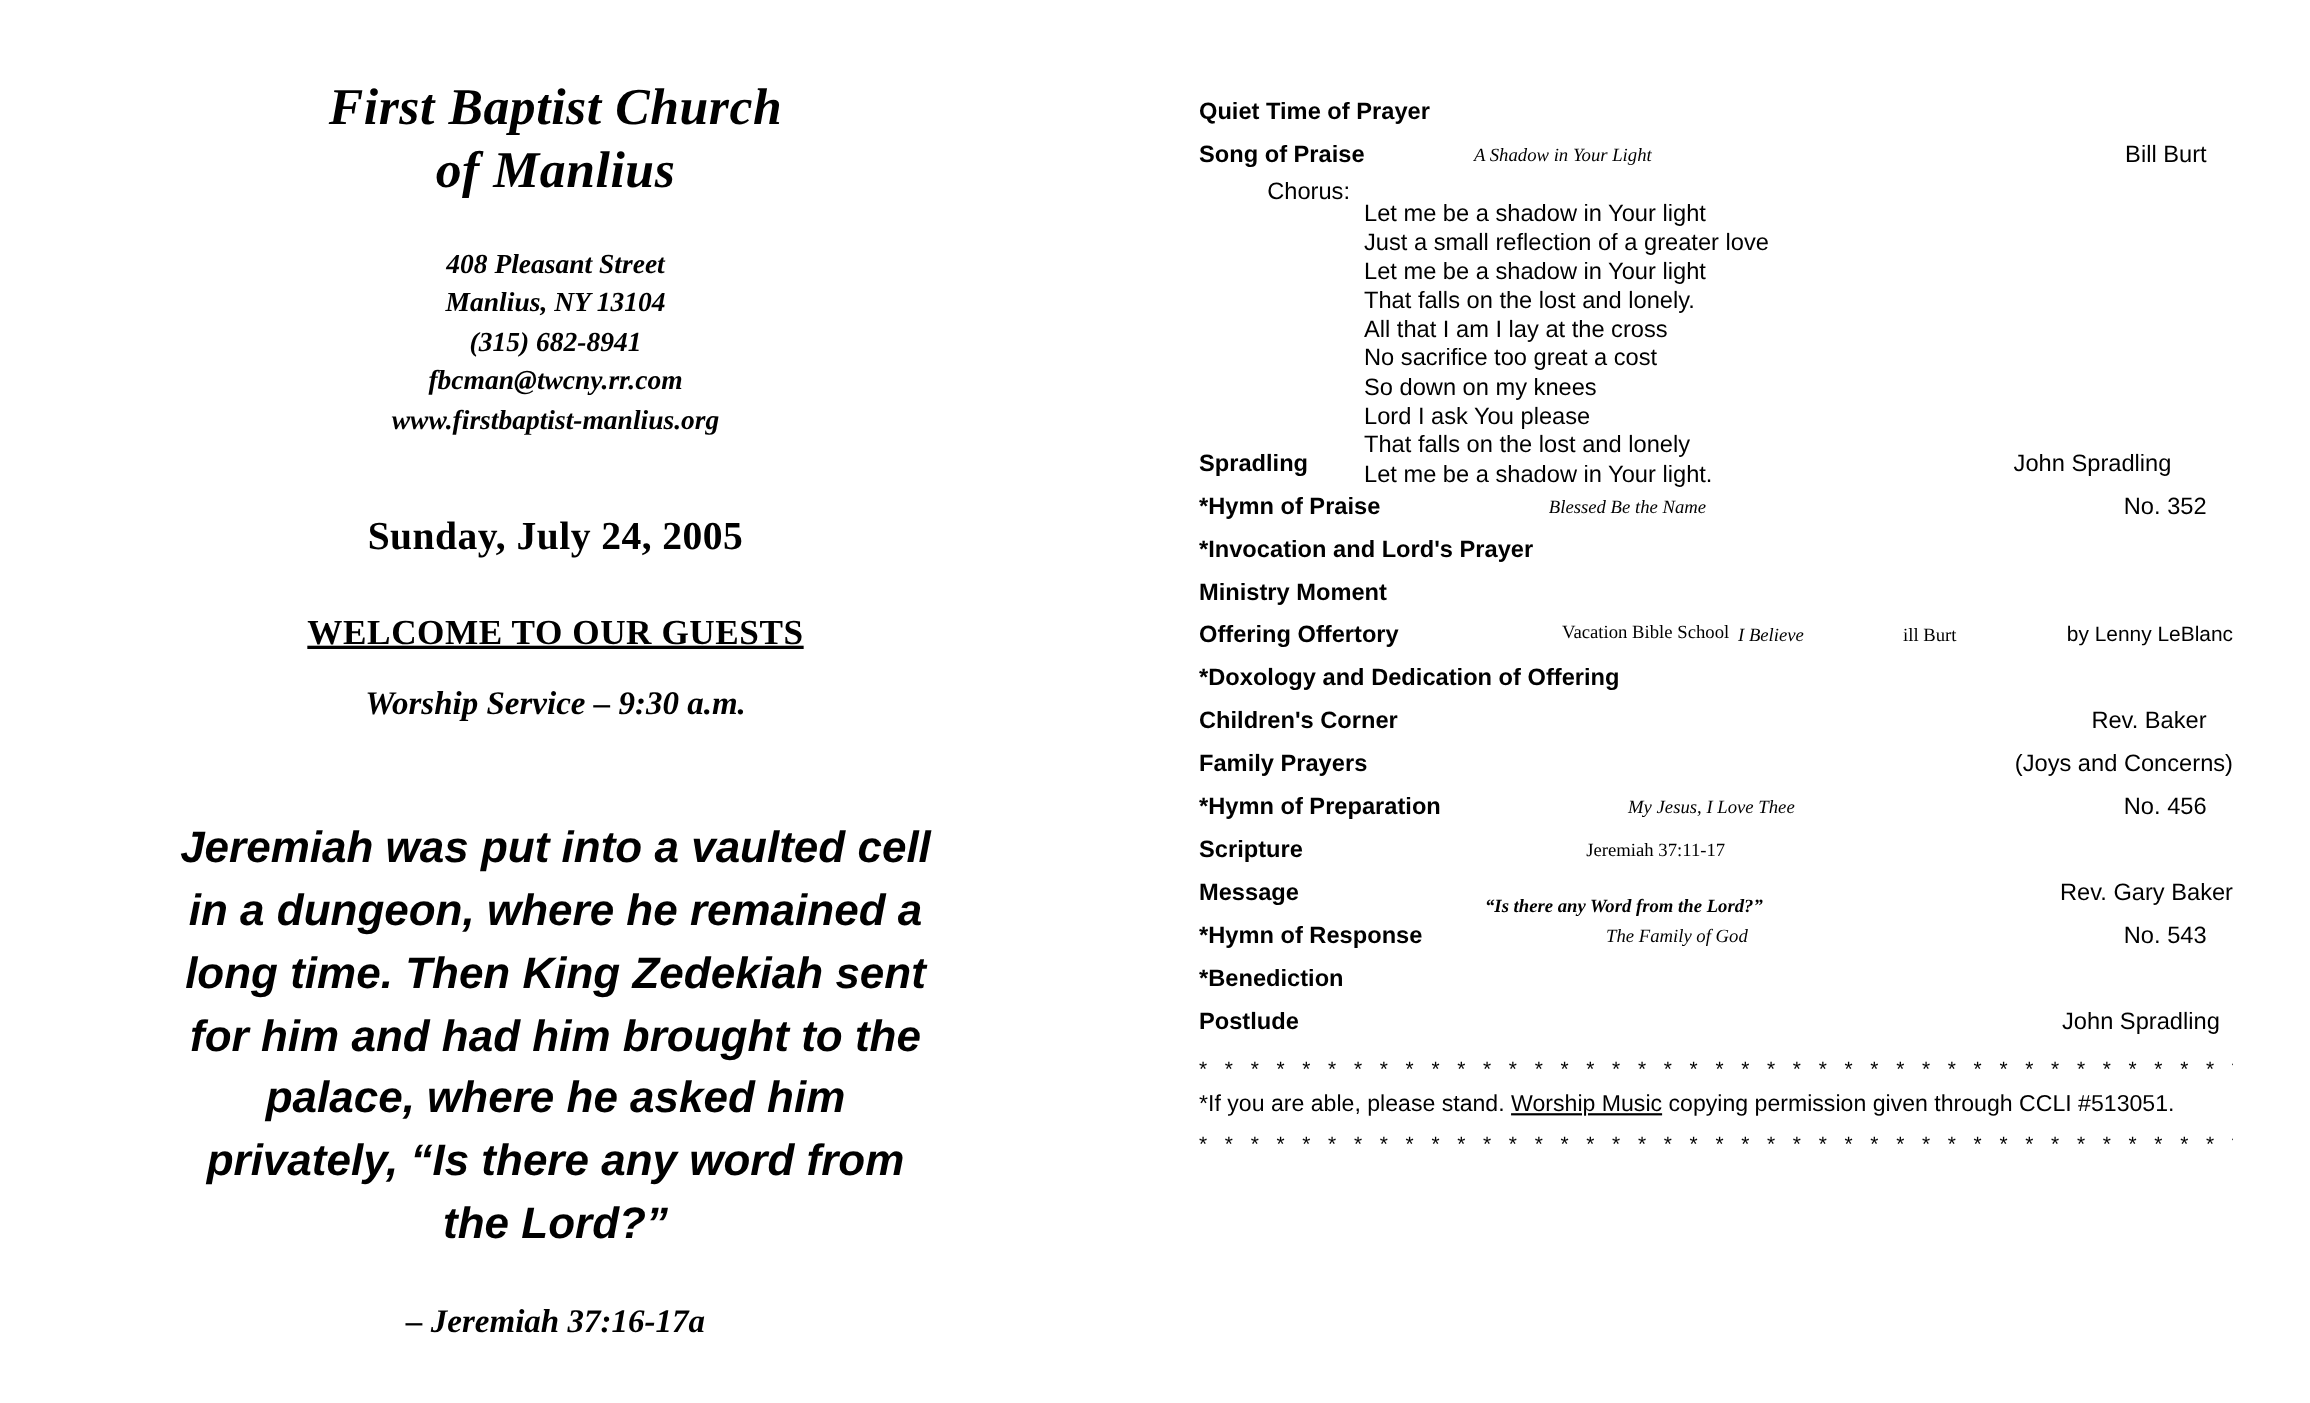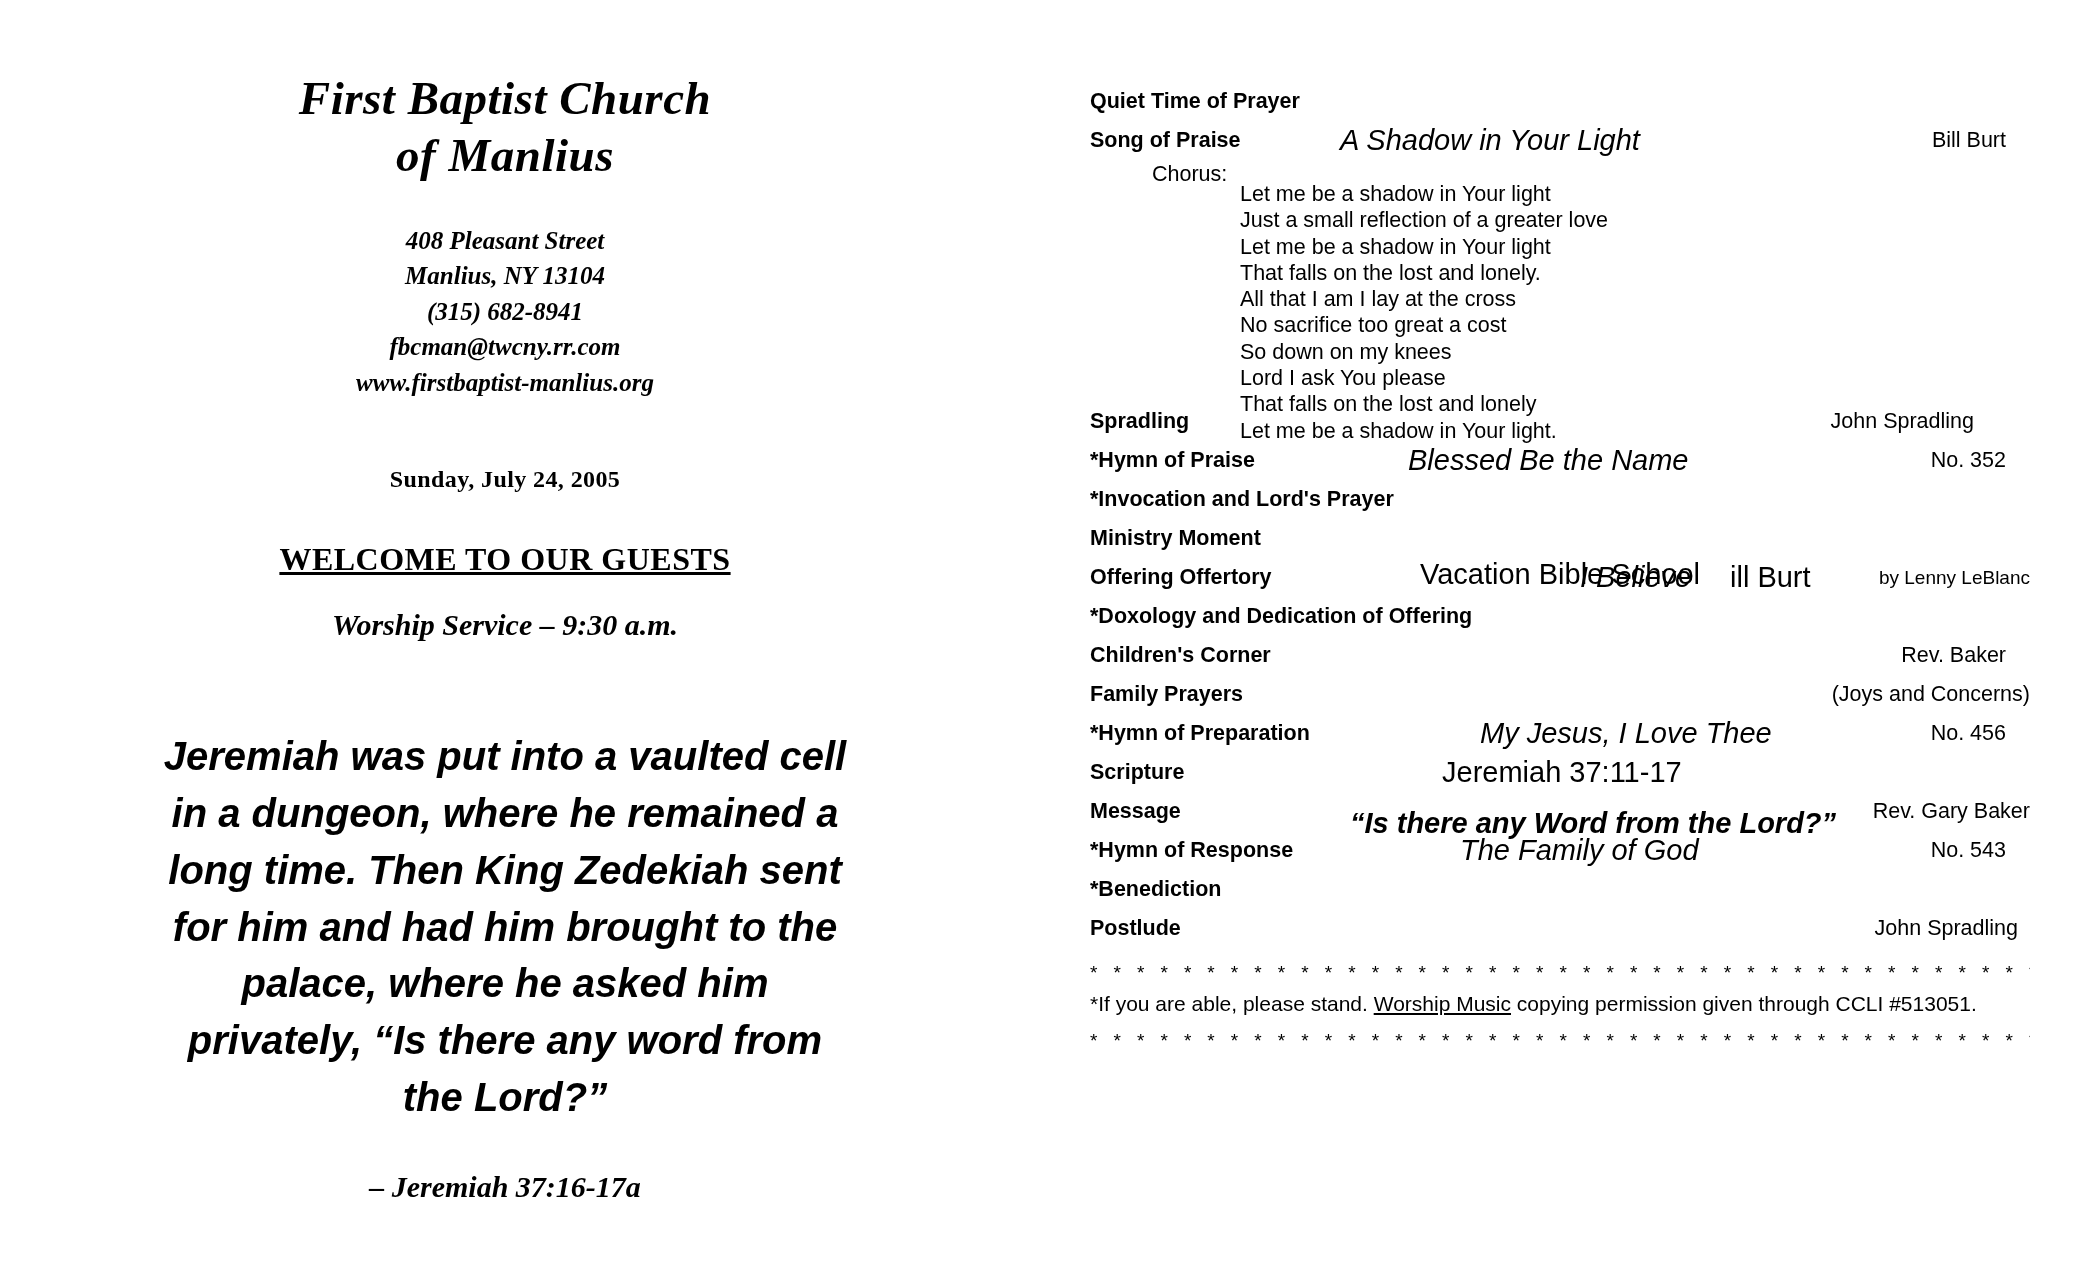--- a/index.html
+++ b/index.html
@@ -47,21 +47,21 @@
     font-style: italic;
     font-weight: bold;
     font-size: 25px;
     line-height: 1.42;
   }
   .address-block div { white-space: nowrap; }
   .service-date {
     margin-top: 66px;
     font-family: "Liberation Serif", serif;
     font-weight: bold;
-    font-size: 24px;
+    font-size: 36px;
     letter-spacing: 0.4px;
   }
   .welcome {
     margin-top: 48px;
     font-family: "Liberation Serif", serif;
     font-weight: bold;
     font-size: 32px;
     text-decoration: underline;
     letter-spacing: 0.5px;
   }
@@ -102,21 +102,22 @@
     white-space: nowrap;
   }
   .ev-title {
     position: absolute;
     left: 0;
     font-weight: bold;
     font-size: 21.5px;
   }
   .ev-mid {
     position: absolute;
-    font-size: 29px;
+    font-size: 17px;
+    font-family: Liberation Serif, serif;
   }
   .ev-right {
     position: absolute;
     right: 0;
     font-size: 21.5px;
   }
   .ital { font-style: italic; }
   .bold { font-weight: bold; }
   
   .chorus-wrap {

